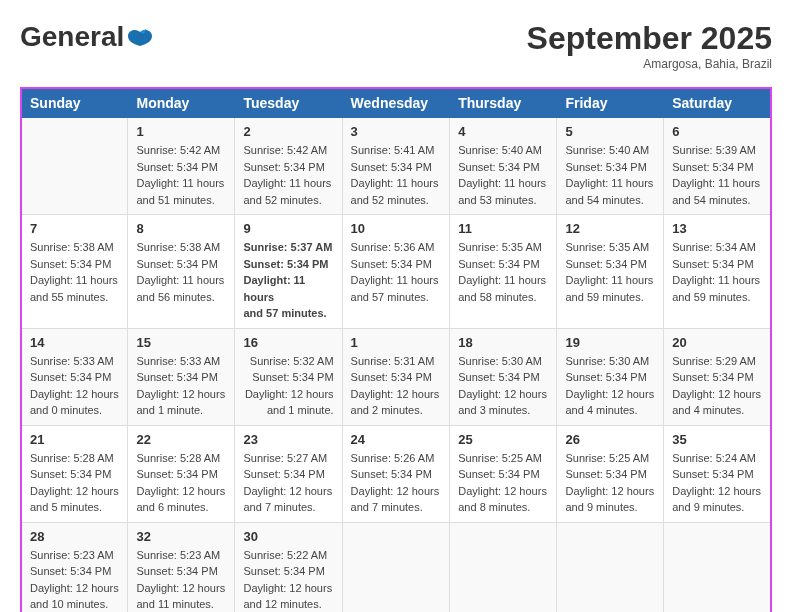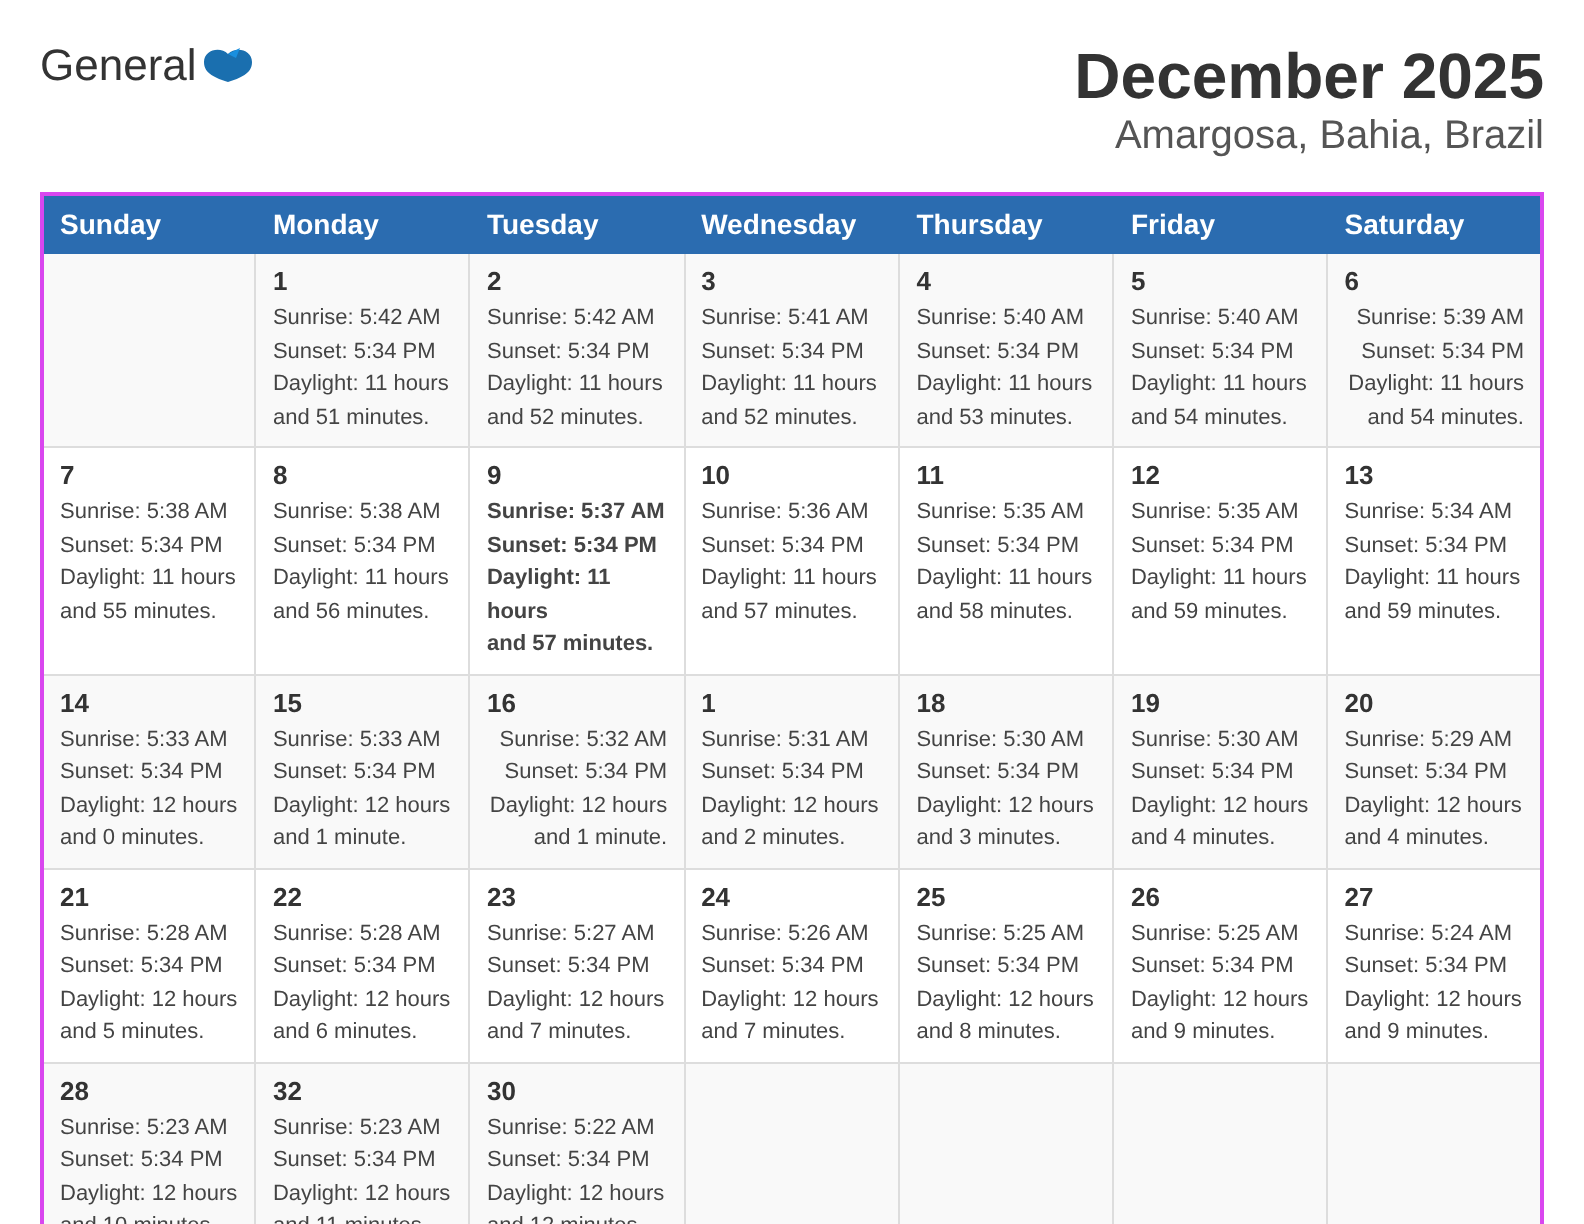--- a/index.html
+++ b/index.html
@@ -22,21 +22,21 @@
     }
     .month-info {
       text-align: right;
     }
     .month-title {
       font-size: 32px;
       font-weight: bold;
       color: #333;
     }
     .location {
-      font-size: 20px;
+      font-size: 12px;
       color: #555;
     }
     table {
       width: 100%;
       border-collapse: collapse;
       border: 2px solid #d946ef;
       padding-left: 20px;
     }
     thead tr th {
       background-color: #2b6cb0;
@@ -77,31 +77,31 @@
       background-color: #fff;
     }
   </style>
 </head>
 <body>
 
 <div class="header">
   <div class="logo">
     <div>
       <div style="display:flex; align-items:center;">
-        <div style="font-size:22px; font-weight:normal; color:#333; line-height:1.2;">
+        <div style="font-size:28px; font-weight:bold; color:#333; line-height:1.2;">
           <span style="color:#333;">General</span><svg width="28" height="22" viewBox="0 0 28 22" style="vertical-align:middle; margin-left:2px;">
               <path d="M14 4 C18 0, 26 2, 26 8 C26 14, 20 16, 14 18 C8 16, 2 14, 2 8 C2 2, 10 0, 14 4Z" fill="#1a6faf"></path>
               <path d="M14 4 L20 1 L18 6Z" fill="#1a8fdf"></path>
             </svg>
         </div>
       </div>
     </div>
   </div>
   <div class="month-info">
-    <div class="month-title">December 2025</div>
+    <div class="month-title">September 2025</div>
     <div class="location">Amargosa, Bahia, Brazil</div>
   </div>
 </div>
 
 <table>
   <thead>
     <tr>
     <th>Sunday</th>
         <th>Monday</th>
         <th>Tuesday</th>
@@ -144,21 +144,21 @@
         </td>
         <td>
           <span class="day-number">5</span>
           <div class="day-info" style="white-space: pre-line;">Sunrise: 5:40 AM
 Sunset: 5:34 PM
 Daylight: 11 hours
 and 54 minutes.</div>
         </td>
         <td>
           <span class="day-number">6</span>
-          <div class="day-info" style="white-space: pre-line; text-align: right;">Sunrise: 5:39 AM
+          <div class="day-info" style="white-space: pre-line;">Sunrise: 5:39 AM
 Sunset: 5:34 PM
 Daylight: 11 hours
 and 54 minutes.</div>
         </td>
       </tr>
       <tr>
         <td>
           <span class="day-number">7</span>
           <div class="day-info" style="white-space: pre-line;">Sunrise: 5:38 AM
 Sunset: 5:34 PM
@@ -296,21 +296,21 @@
 and 8 minutes.</div>
         </td>
         <td>
           <span class="day-number">26</span>
           <div class="day-info" style="white-space: pre-line;">Sunrise: 5:25 AM
 Sunset: 5:34 PM
 Daylight: 12 hours
 and 9 minutes.</div>
         </td>
         <td>
-          <span class="day-number">27</span>
+          <span class="day-number">35</span>
           <div class="day-info" style="white-space: pre-line;">Sunrise: 5:24 AM
 Sunset: 5:34 PM
 Daylight: 12 hours
 and 9 minutes.</div>
         </td>
       </tr>
       <tr>
         <td>
           <span class="day-number">28</span>
           <div class="day-info" style="white-space: pre-line;">Sunrise: 5:23 AM

